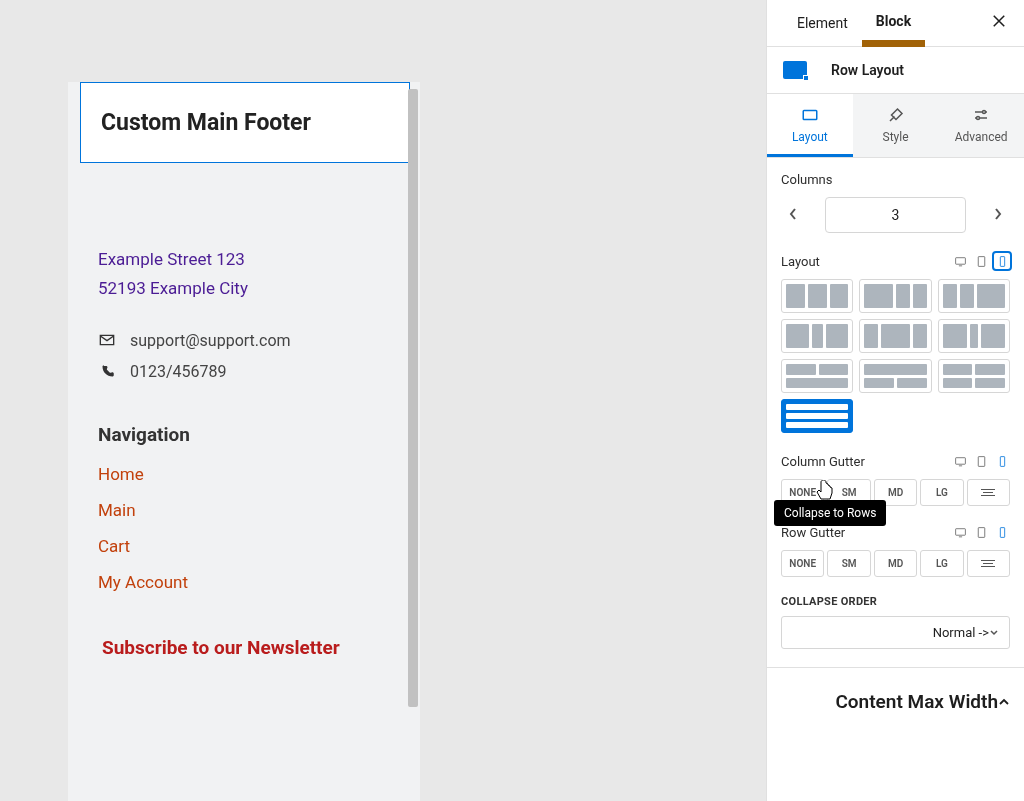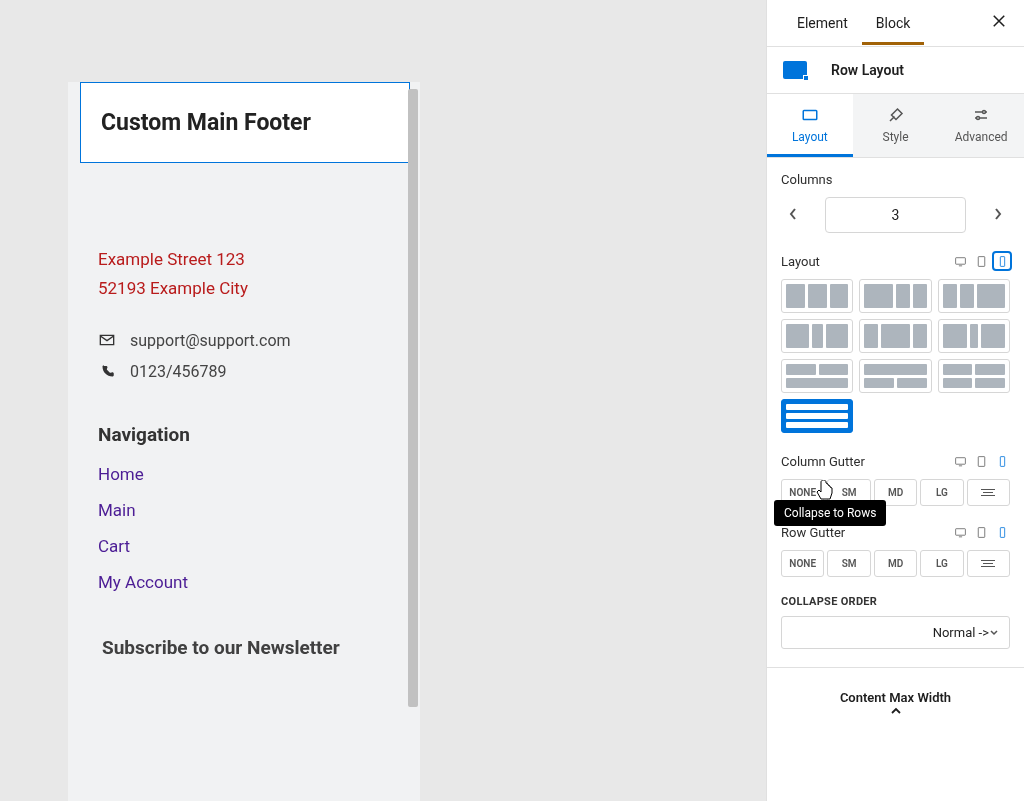--- a/index.html
+++ b/index.html
@@ -40,26 +40,26 @@
     width: 10px;
     height: 618px;
     background: #c1c1c1;
     border-radius: 2px;
   }
   .content-block {
     padding: 24px 30px 0 30px;
     color: #4a4a4a;
   }
   .company-h { font-weight: 700; font-size: 18px; margin-bottom: 8px; color:#333; }
-  .company-p { font-size: 17px; line-height: 1.7; color:#b91c1c; }
+  .company-p { font-size: 17px; line-height: 1.7; color:#4c1d95; }
   .contact-row { display:flex; align-items:center; gap:14px; font-size:16px; color:#444; margin-top:12px; }
   .contact-row .ic { width:18px; display:flex; justify-content:center; }
   .nav-h { font-weight:700; font-size:19px; margin: 42px 0 18px 0; color:#333; }
-  .nav-list div { font-size:17px; color:#4c1d95; margin-bottom:16px; }
-  .news-h { font-weight:700; font-size:19px; margin-top:42px; line-height:1.5; color:#404040; padding-left:4px;}
+  .nav-list div { font-size:17px; color:#c2410c; margin-bottom:16px; }
+  .news-h { font-weight:700; font-size:19px; margin-top:42px; line-height:1.5; color:#b91c1c; padding-left:4px;}
   
   
   .sidebar {
     width: 258px;
     border-left: 1px solid #e0e0e0;
     background: #fff;
     display:flex;
     flex-direction:column;
     font-size: 13px;
     color:#1e1e1e;
@@ -68,21 +68,21 @@
   }
   .tabs {
     display:flex;
     align-items:center;
     border-bottom:1px solid #e0e0e0;
     height:47px;
     padding: 0 8px 0 16px;
     position:relative;
   }
   .tab { padding: 14px 14px; cursor:pointer; color:#1e1e1e; font-size:14px; }
-  .tab.active { font-weight:400; border-bottom: 3px solid #a16207; padding-bottom:11px;}
+  .tab.active { font-weight:700; border-bottom: 7px solid #a16207; padding-bottom:11px;}
   .tab-close { margin-left:auto; font-size:18px; padding:8px; cursor:pointer; color:#333;}
   .block-head {
     display:flex; align-items:center; gap:24px; padding:14px 16px; border-bottom:1px solid #e0e0e0;
   }
   .row-icon {
     width: 24px; height: 18px; background:#0074db; border-radius:2px; position:relative;
   }
   .row-icon::after {
     content:""; position:absolute; right:-2px; bottom:-2px; width:6px; height:6px; background:#0074db; box-shadow:0 0 0 1px #fff inset;
   }
@@ -137,21 +137,21 @@
   .gbtn.icon { display:flex; align-items:center; justify-content:center; }
   .glines { display:flex; flex-direction:column; gap:2px; align-items:center; width:16px; }
   .glines div { height:1px; background:#555; }
   .glines div:nth-child(1){width:14px;} .glines div:nth-child(2){width:10px;} .glines div:nth-child(3){width:14px;}
   .collapse-label { font-size:11px; font-weight:700; color:#333; letter-spacing:0.3px; margin-bottom:8px;}
   .select {
     border:1px solid #d6d6d6; border-radius:3px; padding:8px 10px; display:flex; align-items:center; justify-content:flex-end;
     font-size:13px; cursor:pointer; margin-bottom:18px;
   }
   .section-divider { border-top:1px solid #e0e0e0; margin: 8px -14px 0 -14px; }
-  .cmw { padding: 16px 14px; display:flex; align-items:center; justify-content:flex-end; font-weight:600; font-size:13px;flex-direction:column;}
+  .cmw { padding: 16px 14px; display:flex; align-items:center; justify-content:flex-end; font-weight:600; font-size:19px;}
 </style>
 </head>
 <body>
 
 <div class="canvas">
   <div class="preview-panel">
     <div class="preview-inner">
       <div class="preview-title">Custom Main Footer</div>
     </div>
     <div class="scrollbar"></div>

